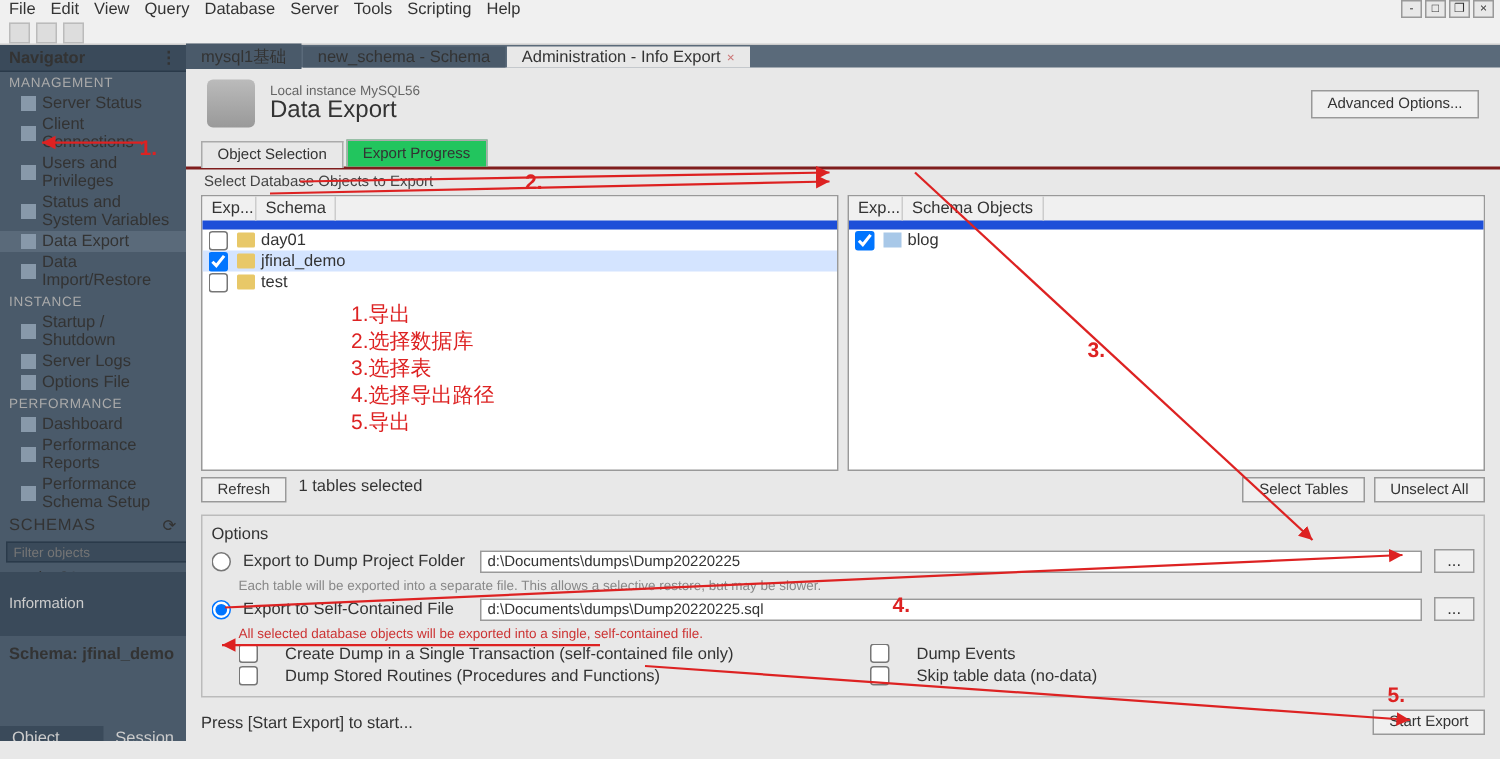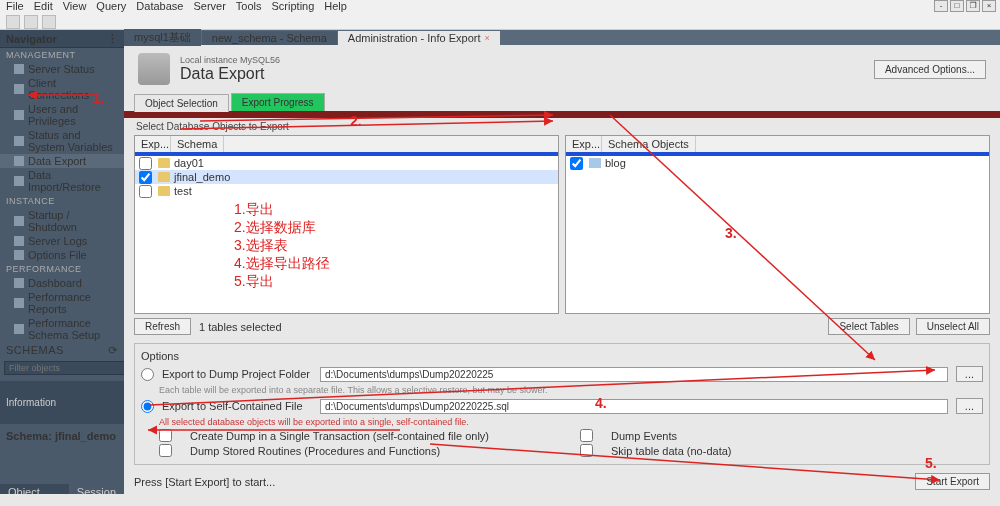--- a/index.html
+++ b/index.html
@@ -31,27 +31,27 @@
 .content{flex:1;display:flex;flex-direction:column;background:#e8e8e8}
 .tabs{display:flex;background:#5a6a7a;height:15px;align-items:center}
 .tabs .tab{padding:1px 10px;color:#ddd;font-size:10px;background:#4a5a6a;margin-right:1px;cursor:pointer;display:flex;align-items:center;gap:4px}
 .tabs .tab.active{background:#e8e8e8;color:#333}
 .tabs .close{font-size:9px;color:#c77}
 .export-head{display:flex;align-items:center;padding:8px 14px;gap:10px}
 .export-head .dbico{width:32px;height:32px;background:linear-gradient(#bbb,#999);border-radius:4px}
 .export-head .ttl .smtxt{font-size:9px;color:#666}
 .export-head .ttl .lgtxt{font-size:16px;color:#333}
 .adv-btn{margin-left:auto;background:#f0f0f0;border:1px solid #999;padding:3px 10px;font-size:10px;cursor:pointer}
-.sub-tabs{display:flex;border-bottom:7px solid #7f1d1d;padding:0 10px}
+.sub-tabs{display:flex;border-bottom:2px solid #7f1d1d;padding:0 10px}
 .sub-tabs .stab{padding:3px 10px;border:1px solid #aaa;border-bottom:none;background:#22c55e;font-size:10px;margin-right:2px;cursor:pointer}
 .sub-tabs .stab.active{background:#e8e8e8;position:relative;top:1px}
 .section-label{padding:3px 12px;font-size:10px;color:#444}
 .lists{display:flex;gap:6px;padding:0 10px;height:255px}
 .listbox{flex:1;background:#fff;border:1px solid #999;display:flex;flex-direction:column;position:relative}
-.listbox .lh{display:flex;background:#f0f0f0;border-bottom:4px solid #1d4ed8;font-size:10px}
+.listbox .lh{display:flex;background:#f0f0f0;border-bottom:6px solid #1d4ed8;font-size:10px}
 .listbox .lh div{padding:2px 6px;border-right:1px solid #ccc}
 .listbox .lbody{flex:1;overflow:auto}
 .listbox .row{display:flex;align-items:center;padding:0 4px;font-size:10px;height:14px}
 .listbox .row.sel{background:#d4e4ff}
 .listbox .row input{margin-right:6px}
 .listbox .row .dbic{width:12px;height:10px;background:#e8c868;margin-right:4px;border-radius:1px}
 .listbox .row .tbic{width:12px;height:10px;background:#a8c8e8;margin-right:4px}
 .list-footer{display:flex;justify-content:space-between;padding:4px 10px;align-items:center}
 .btn{background:#f0f0f0;border:1px solid #999;padding:2px 10px;font-size:10px;cursor:pointer}
 .options{margin:4px 10px;border:1px solid #bbb;padding:6px;background:#e8e8e8;font-size:10px}
@@ -230,21 +230,21 @@
         <div class="lbody">
           <div class="row">
               <input type="checkbox" checked="" style="">
               <div class="tbic"></div>
               <span>blog</span>
             </div>
         </div>
       </div>
     </div>
     <div class="list-footer">
-      <div style="display:flex;gap:8px;align-items:center">
+      <div style="display:flex;gap:8px;">
         <button class="btn">Refresh</button>
         <span>1 tables selected</span>
       </div>
       <div style="display:flex;gap:6px">
         <button class="btn">Select Tables</button>
         <button class="btn">Unselect All</button>
       </div>
     </div>
     <div class="options">
       <div style="margin-bottom:2px">Options</div>

